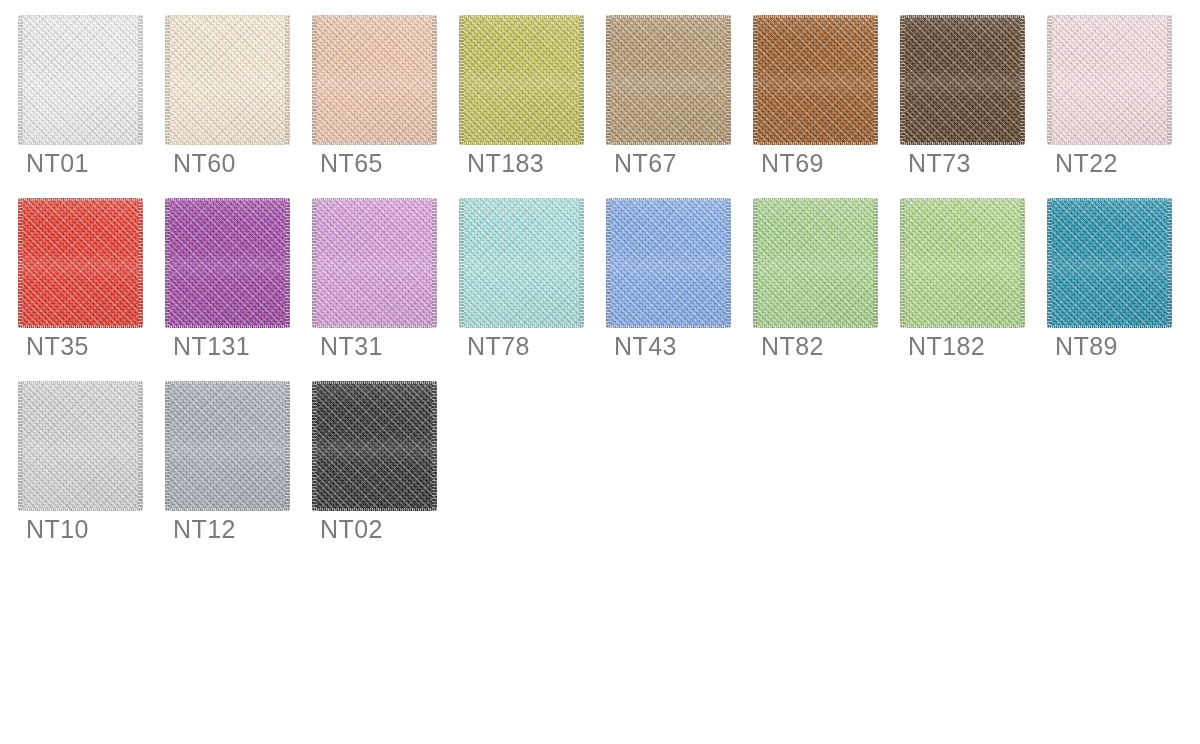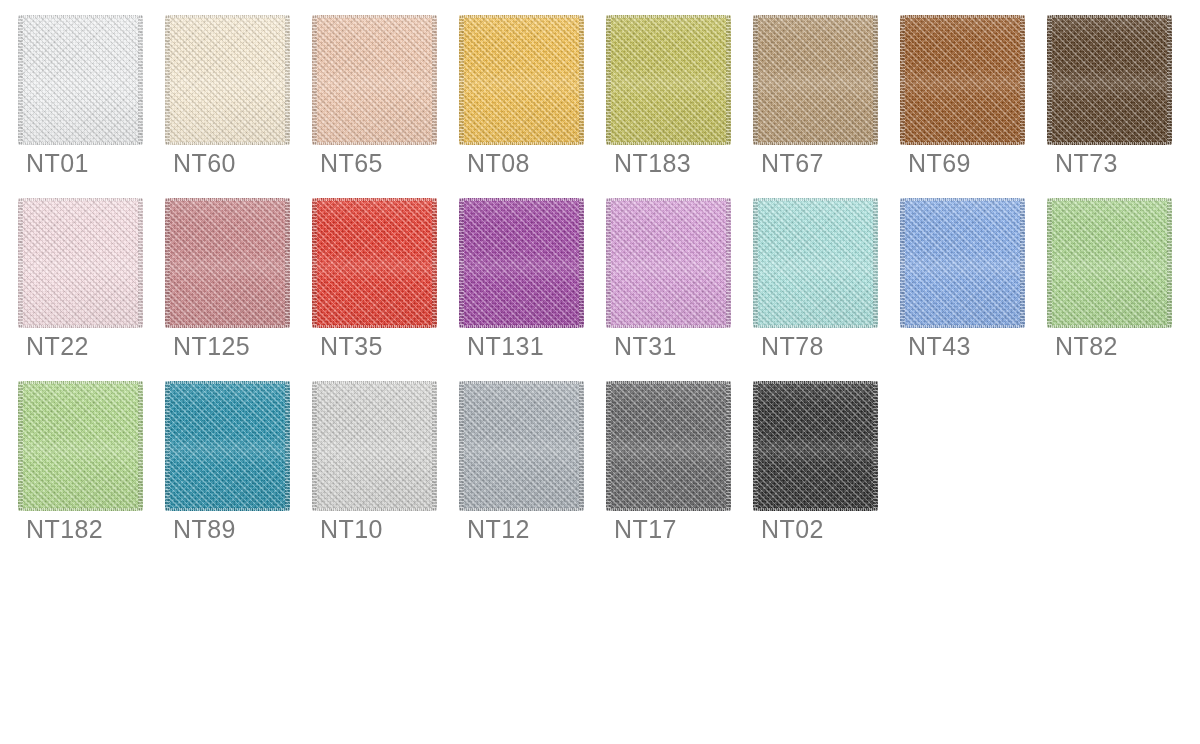--- a/index.html
+++ b/index.html
@@ -193,31 +193,20 @@
           <div class="weave"></div>
           <div class="sheen"></div>
           <div class="selvedge-left"></div>
           <div class="selvedge-right"></div>
           <div class="edge-top"></div>
           <div class="edge-bottom"></div>
         </div>
         <div class="swatch-label">NT65</div>
       </div>
       <div class="swatch-cell">
-        <div class="swatch-chip" style="background-color: rgb(242, 189, 73);">
-          <div class="weave"></div>
-          <div class="sheen"></div>
-          <div class="selvedge-left"></div>
-          <div class="selvedge-right"></div>
-          <div class="edge-top"></div>
-          <div class="edge-bottom"></div>
-        </div>
-        <div class="swatch-label">NT08</div>
-      </div>
-      <div class="swatch-cell">
         <div class="swatch-chip" style="background-color: rgb(195, 191, 85);">
           <div class="weave"></div>
           <div class="sheen"></div>
           <div class="selvedge-left"></div>
           <div class="selvedge-right"></div>
           <div class="edge-top"></div>
           <div class="edge-bottom"></div>
         </div>
         <div class="swatch-label">NT183</div>
       </div>
@@ -259,31 +248,20 @@
           <div class="weave"></div>
           <div class="sheen"></div>
           <div class="selvedge-left"></div>
           <div class="selvedge-right"></div>
           <div class="edge-top"></div>
           <div class="edge-bottom"></div>
         </div>
         <div class="swatch-label">NT22</div>
       </div>
       <div class="swatch-cell">
-        <div class="swatch-chip" style="background-color: rgb(201, 130, 134);">
-          <div class="weave"></div>
-          <div class="sheen"></div>
-          <div class="selvedge-left"></div>
-          <div class="selvedge-right"></div>
-          <div class="edge-top"></div>
-          <div class="edge-bottom"></div>
-        </div>
-        <div class="swatch-label">NT125</div>
-      </div>
-      <div class="swatch-cell">
         <div class="swatch-chip" style="background-color: rgb(230, 51, 39);">
           <div class="weave"></div>
           <div class="sheen"></div>
           <div class="selvedge-left"></div>
           <div class="selvedge-right"></div>
           <div class="edge-top"></div>
           <div class="edge-bottom"></div>
         </div>
         <div class="swatch-label">NT35</div>
       </div>
@@ -378,31 +356,20 @@
       <div class="swatch-cell">
         <div class="swatch-chip" style="background-color: rgb(165, 173, 180);">
           <div class="weave"></div>
           <div class="sheen"></div>
           <div class="selvedge-left"></div>
           <div class="selvedge-right"></div>
           <div class="edge-top"></div>
           <div class="edge-bottom"></div>
         </div>
         <div class="swatch-label">NT12</div>
-      </div>
-      <div class="swatch-cell">
-        <div class="swatch-chip" style="background-color: rgb(94, 94, 96);">
-          <div class="weave"></div>
-          <div class="sheen"></div>
-          <div class="selvedge-left"></div>
-          <div class="selvedge-right"></div>
-          <div class="edge-top"></div>
-          <div class="edge-bottom"></div>
-        </div>
-        <div class="swatch-label">NT17</div>
       </div>
       <div class="swatch-cell">
         <div class="swatch-chip" style="background-color: rgb(40, 40, 40);">
           <div class="weave"></div>
           <div class="sheen"></div>
           <div class="selvedge-left"></div>
           <div class="selvedge-right"></div>
           <div class="edge-top"></div>
           <div class="edge-bottom"></div>
         </div>

